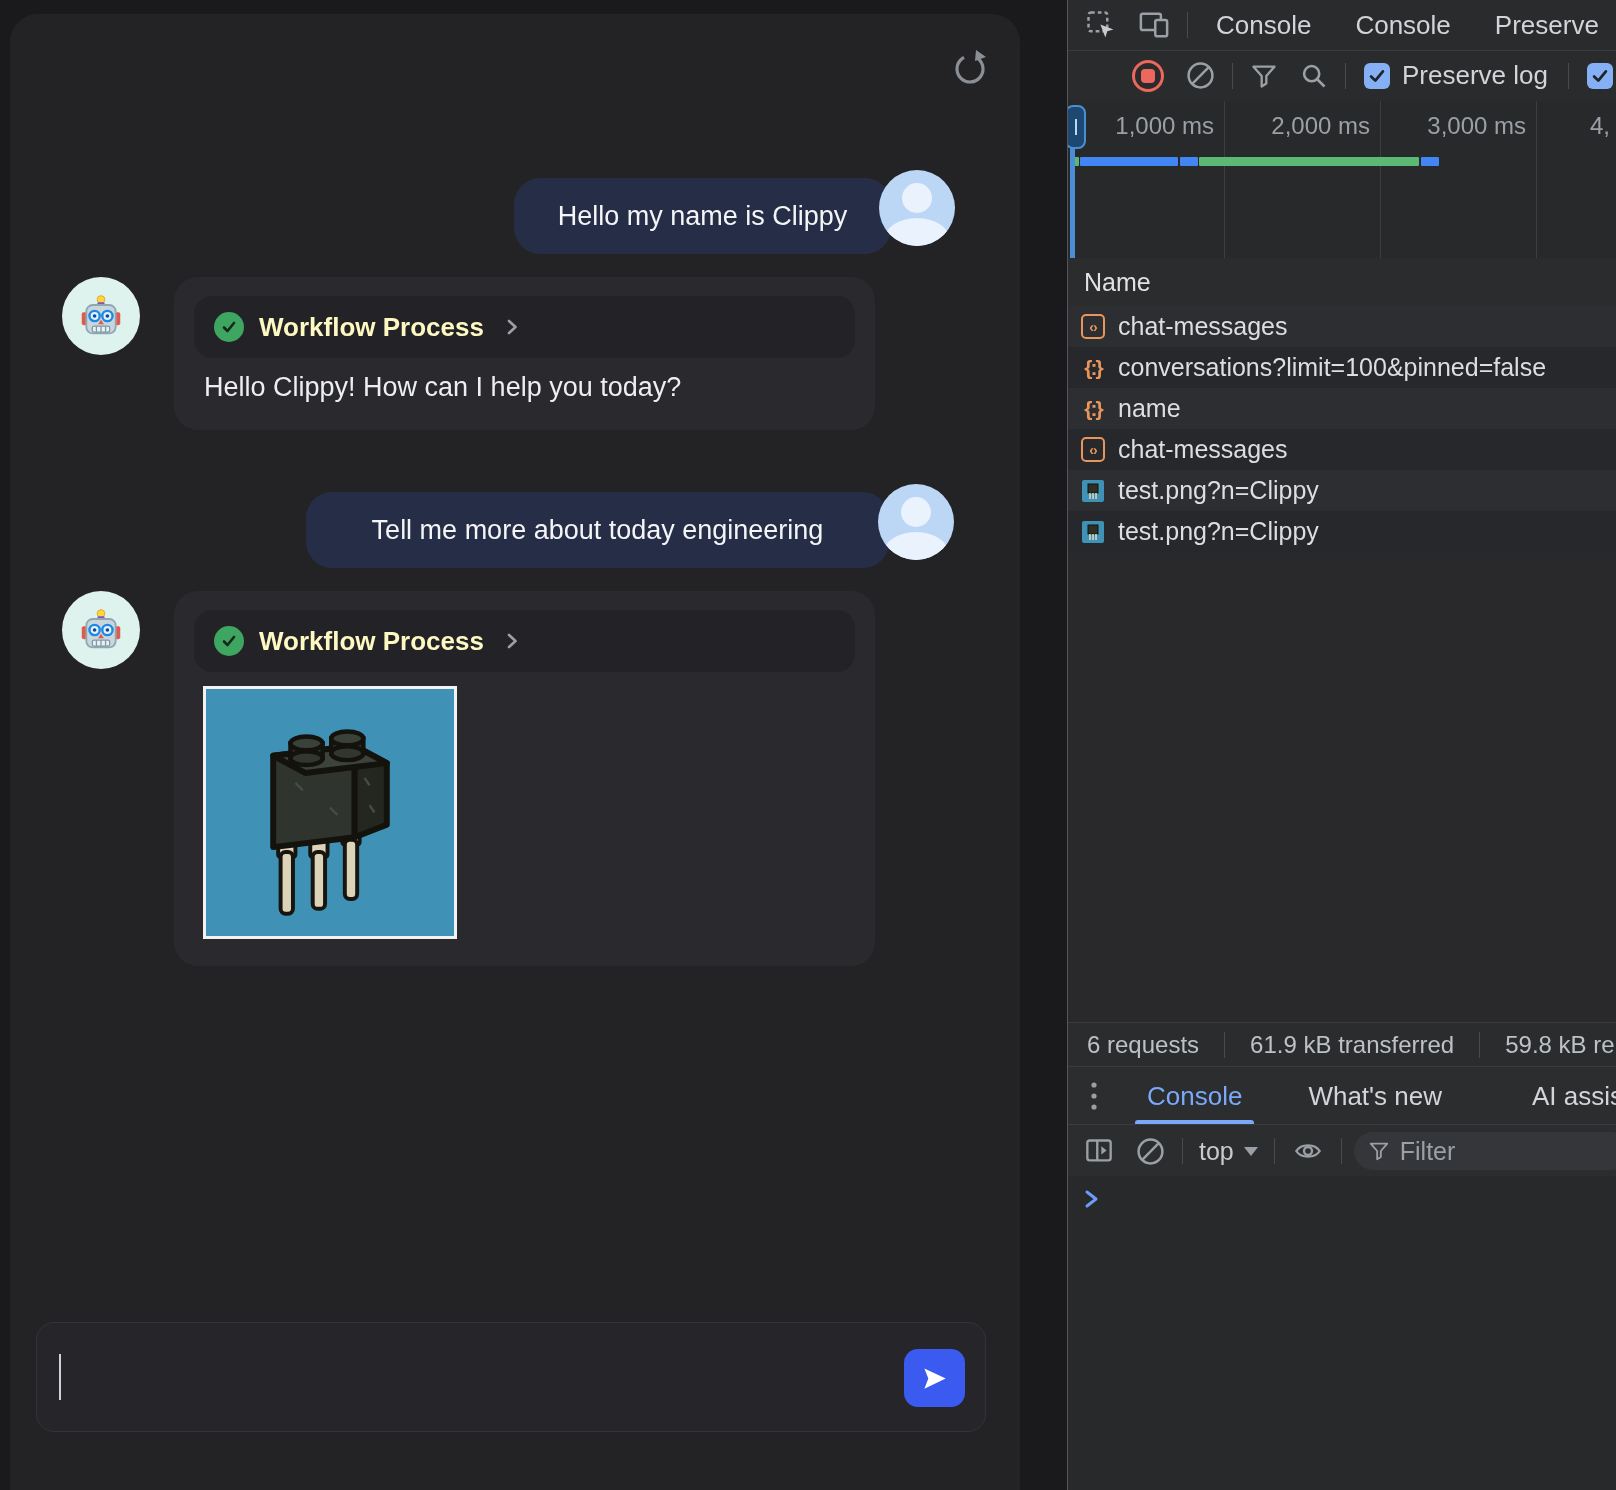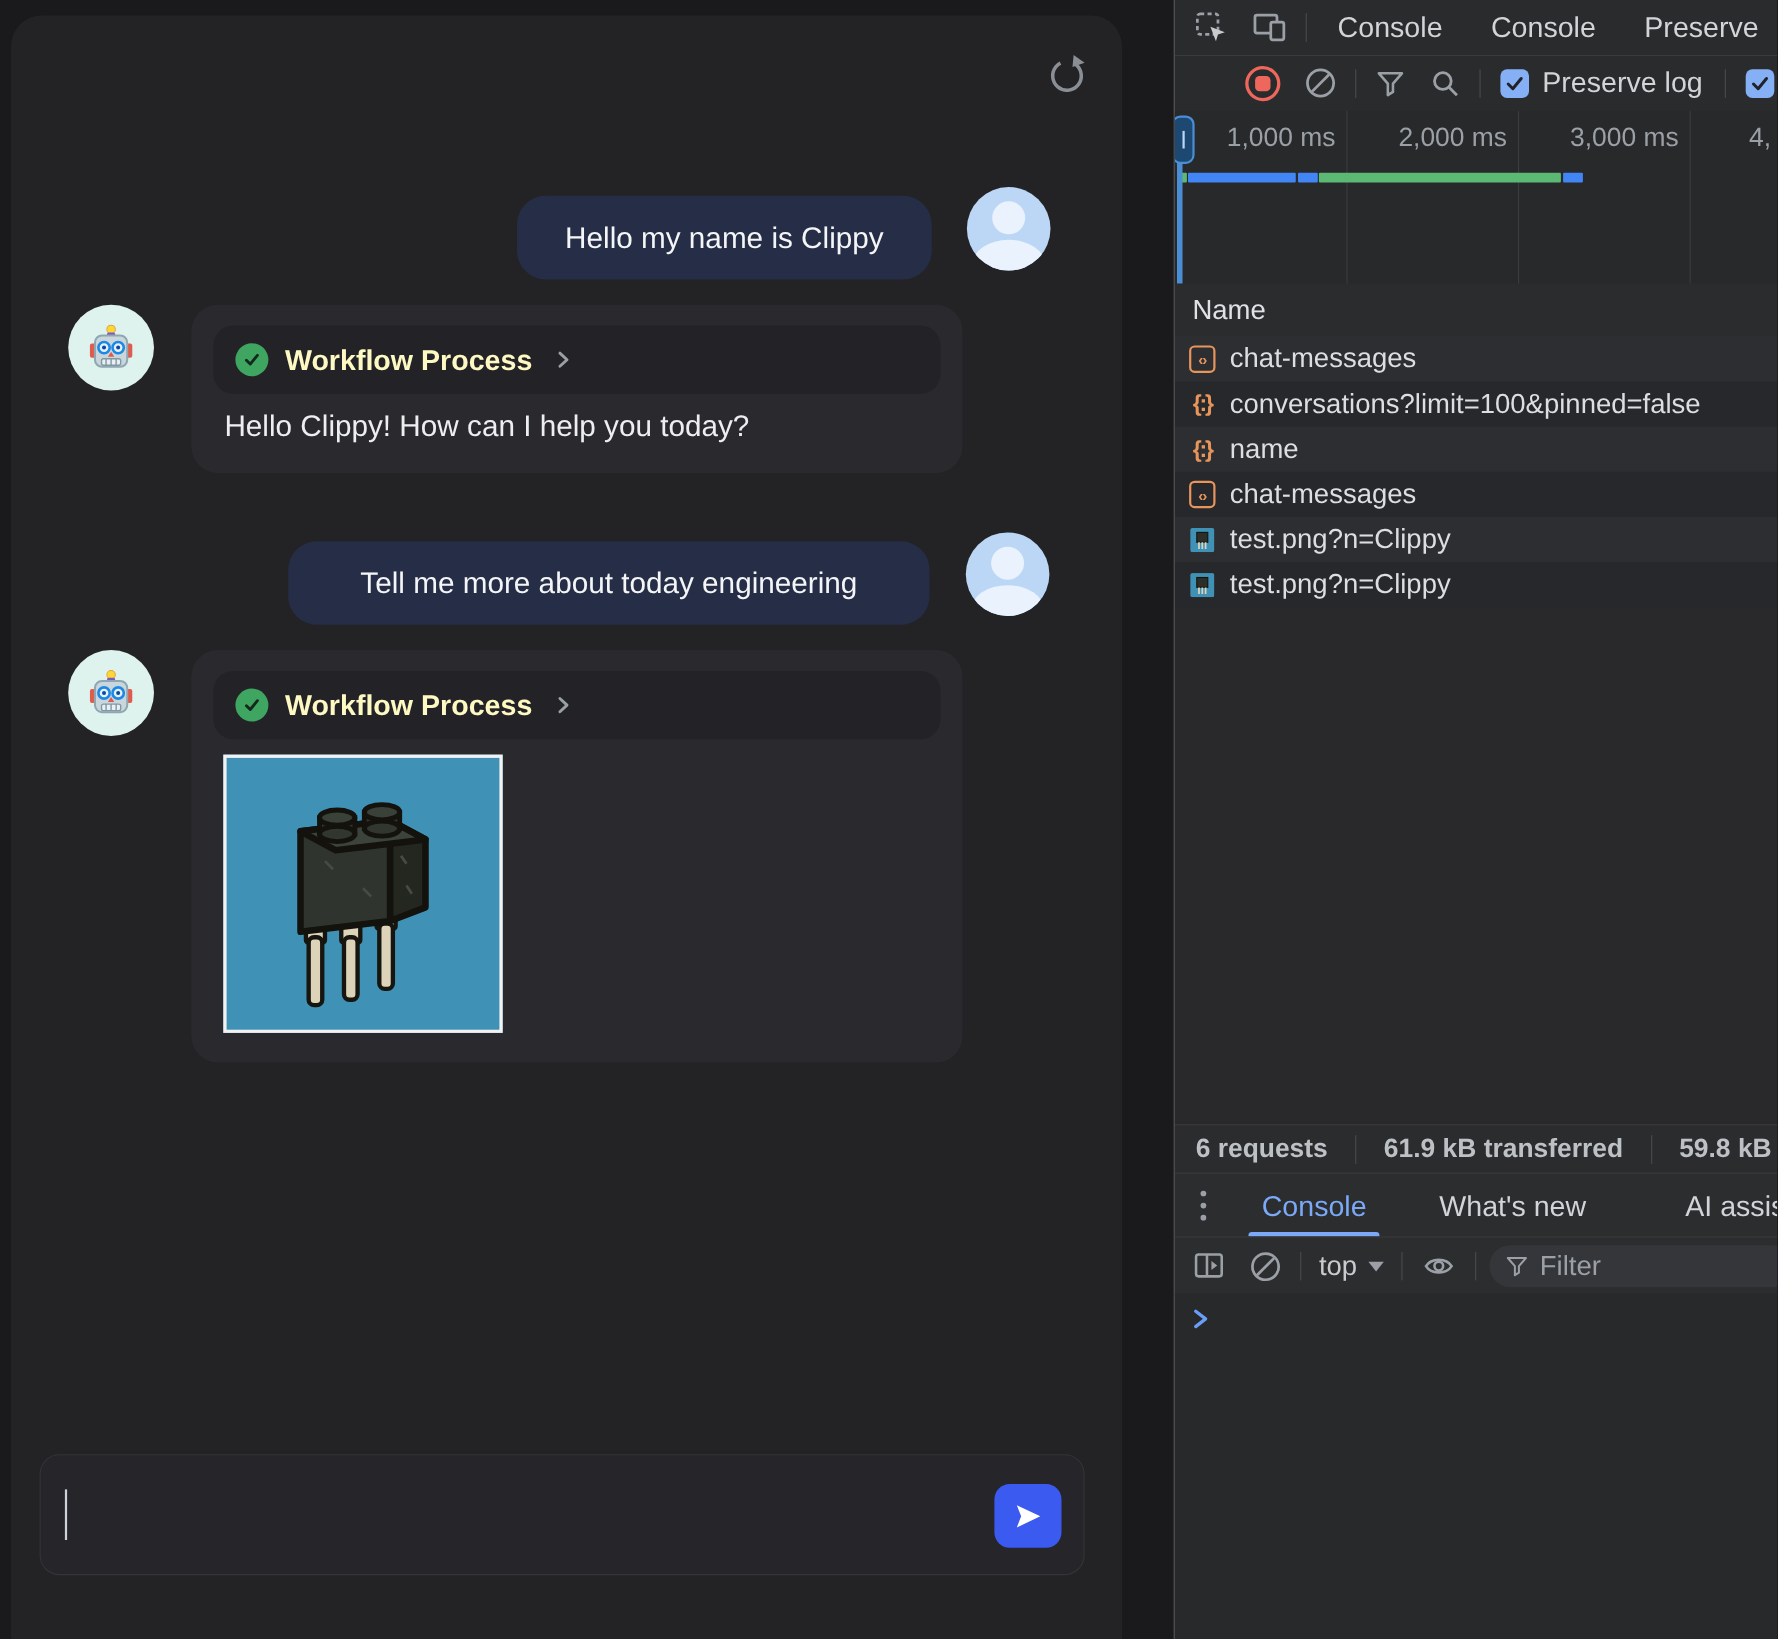--- a/index.html
+++ b/index.html
@@ -4,21 +4,21 @@
 <style>
   html,body{margin:0;padding:0;background:#1a1a1c;}
   #screen{position:relative;width:1616px;height:1490px;overflow:hidden;
     font-family:"Liberation Sans",sans-serif;color:#e8eaed;background:#1a1a1c;}
   
   .chat-col{position:absolute;left:0;top:0;width:1067px;height:1490px;background:#1a1a1c;}
   .chat-card{position:absolute;left:10px;top:14px;width:1010px;bottom:0;
     background:#232326;border-radius:28px 28px 0 0;}
   .refresh-btn{position:absolute;left:950px;top:48px;width:40px;height:40px;cursor:pointer;}
   .bubble{position:absolute;background:#262e47;color:#f4f5f7;font-size:27px;
-    display:flex;align-items:center;justify-content:center;border-radius:26px;}
+    display:flex;align-items:center;justify-content:center;border-radius:26px;margin-left:44px;}
   .bubble.u1{left:470px;top:178px;width:377px;height:76px;}
   .bubble.u2{left:262px;top:492px;width:583px;height:76px;}
   .avatar-user{position:absolute;width:76px;height:76px;border-radius:50%;
     background:#bcd7f6;overflow:hidden;}
   .avatar-user .head{position:absolute;left:23px;top:13px;width:30px;height:30px;border-radius:50%;background:#e9f2fd;}
   .avatar-user .body{position:absolute;left:5px;top:48px;width:66px;height:44px;border-radius:50%;background:#e9f2fd;}
   .avatar-user.a1{left:879px;top:170px;}
   .avatar-user.a2{left:878px;top:484px;}
   .avatar-bot{position:absolute;width:78px;height:78px;border-radius:50%;background:#def2ee;
     display:flex;align-items:center;justify-content:center;}
@@ -69,21 +69,21 @@
   .req-row{height:41px;display:flex;align-items:center;cursor:pointer;}
   .req-row.odd{background:#2d2e31;}
   .req-row.even{background:#27282b;}
   .req-icon{width:24px;height:24px;margin-left:13px;margin-right:13px;flex:none;display:flex;align-items:center;justify-content:center;}
   .ic-doc{width:21px;height:21px;border:2.5px solid #e8955c;border-radius:5px;color:#e8955c;
     font-size:14px;font-weight:700;display:flex;align-items:center;justify-content:center;letter-spacing:-1px;}
   .ic-json{color:#e8955c;font-size:21px;font-weight:700;letter-spacing:-2px;}
   .req-name{font-size:25px;color:#dcdee1;white-space:nowrap;}
   .dt-empty{top:552px;height:470px;background:#29292c;}
   .dt-status{top:1022px;height:44px;background:#2b2c2e;border-top:1px solid #3a3b3e;display:flex;align-items:center;}
-  .status-item{font-size:24px;color:#bdc1c6;margin:0 19px;white-space:nowrap;font-weight:bold;}
+  .status-item{font-size:24px;color:#bdc1c6;margin:0 19px;white-space:nowrap;}
   .dt-drawer-tabs{top:1066px;height:58px;background:#2c2d2f;border-top:1px solid #3a3b3e;display:flex;align-items:center;overflow:hidden;}
   .drawer-tab{font-size:26px;color:#d2d4d8;white-space:nowrap;cursor:pointer;}
   .drawer-tab.active{color:#7ba9f8;position:relative;}
   .drawer-tab.active:after{content:"";position:absolute;left:-12px;right:-12px;bottom:-14px;height:6px;border-radius:3px;background:#7ba9f8;}
   .dt-console-toolbar{top:1124px;height:52px;border-top:1px solid #3a3b3e;border-bottom:1px solid #3a3b3e;
     background:#2c2d2f;display:flex;align-items:center;overflow:hidden;}
   .top-dd{display:flex;align-items:center;font-size:25px;color:#c8cacd;margin:0 10px;cursor:pointer;white-space:nowrap;}
   .dd-caret{width:0;height:0;border-left:7px solid transparent;border-right:7px solid transparent;border-top:9px solid #9aa0a6;margin-left:10px;}
   .filter-pill{flex:1;min-width:210px;height:38px;background:#35363a;border-radius:19px;margin-left:6px;margin-right:-14px;
     display:flex;align-items:center;padding-left:14px;}

